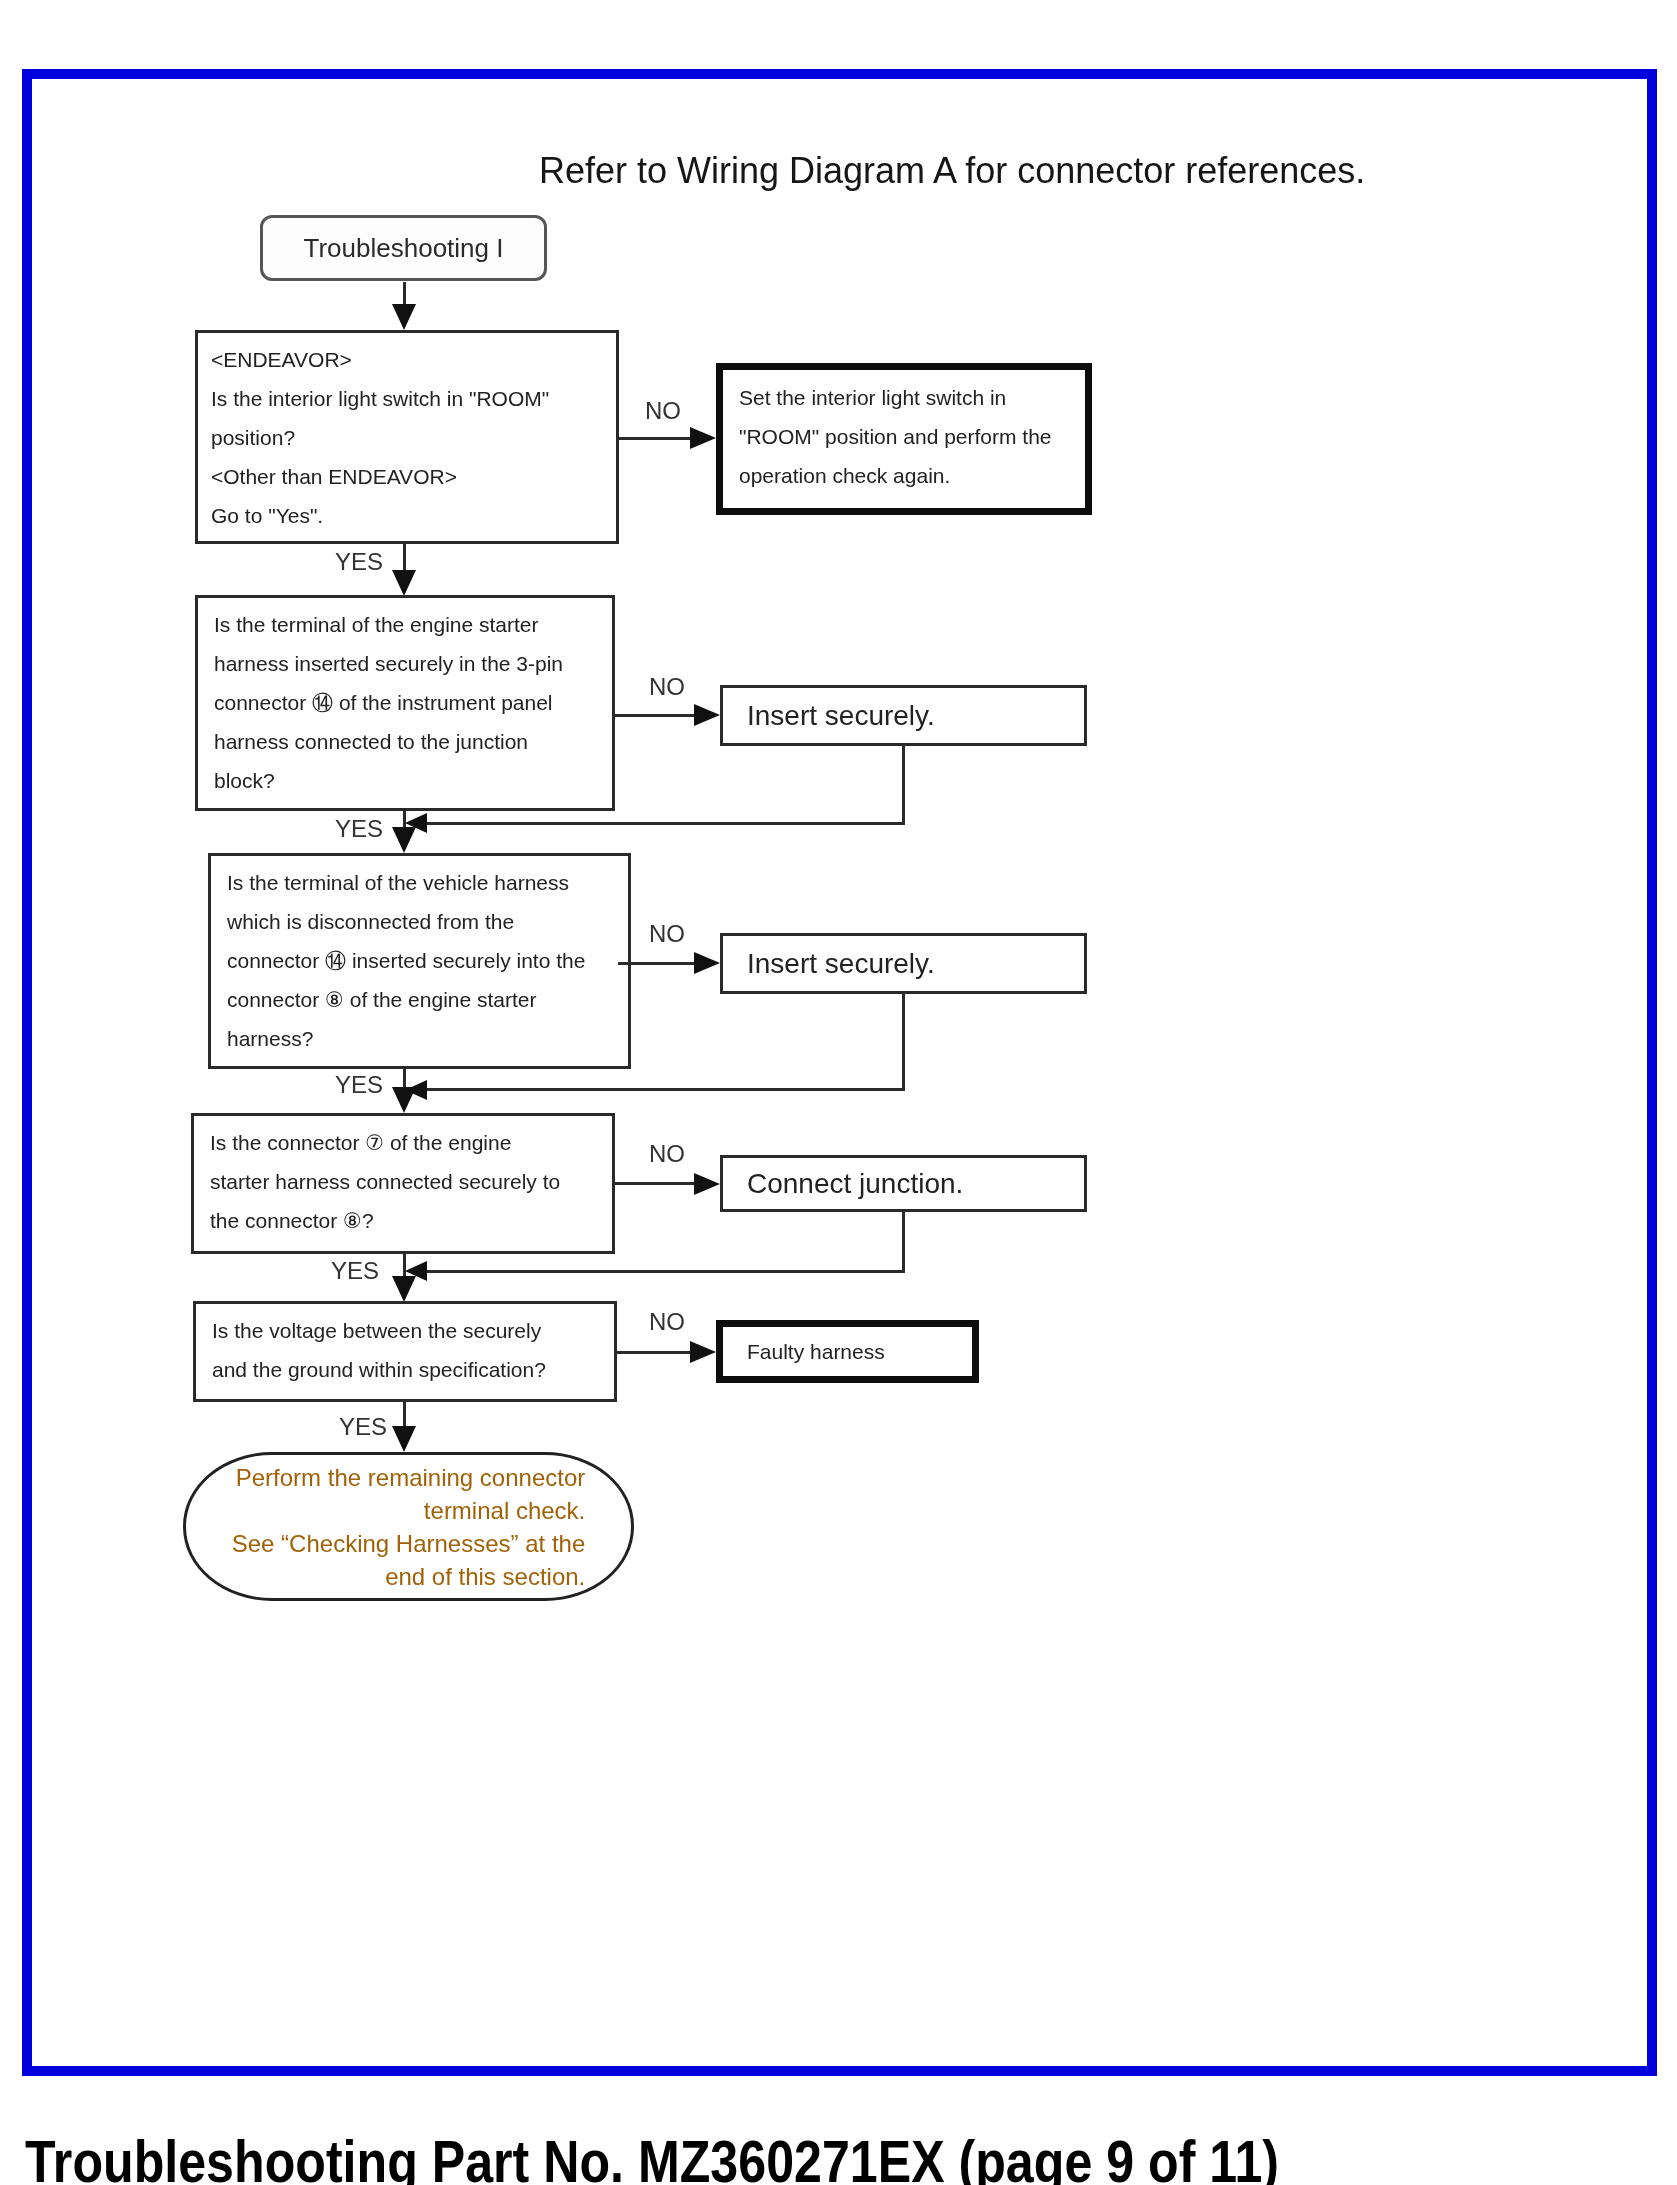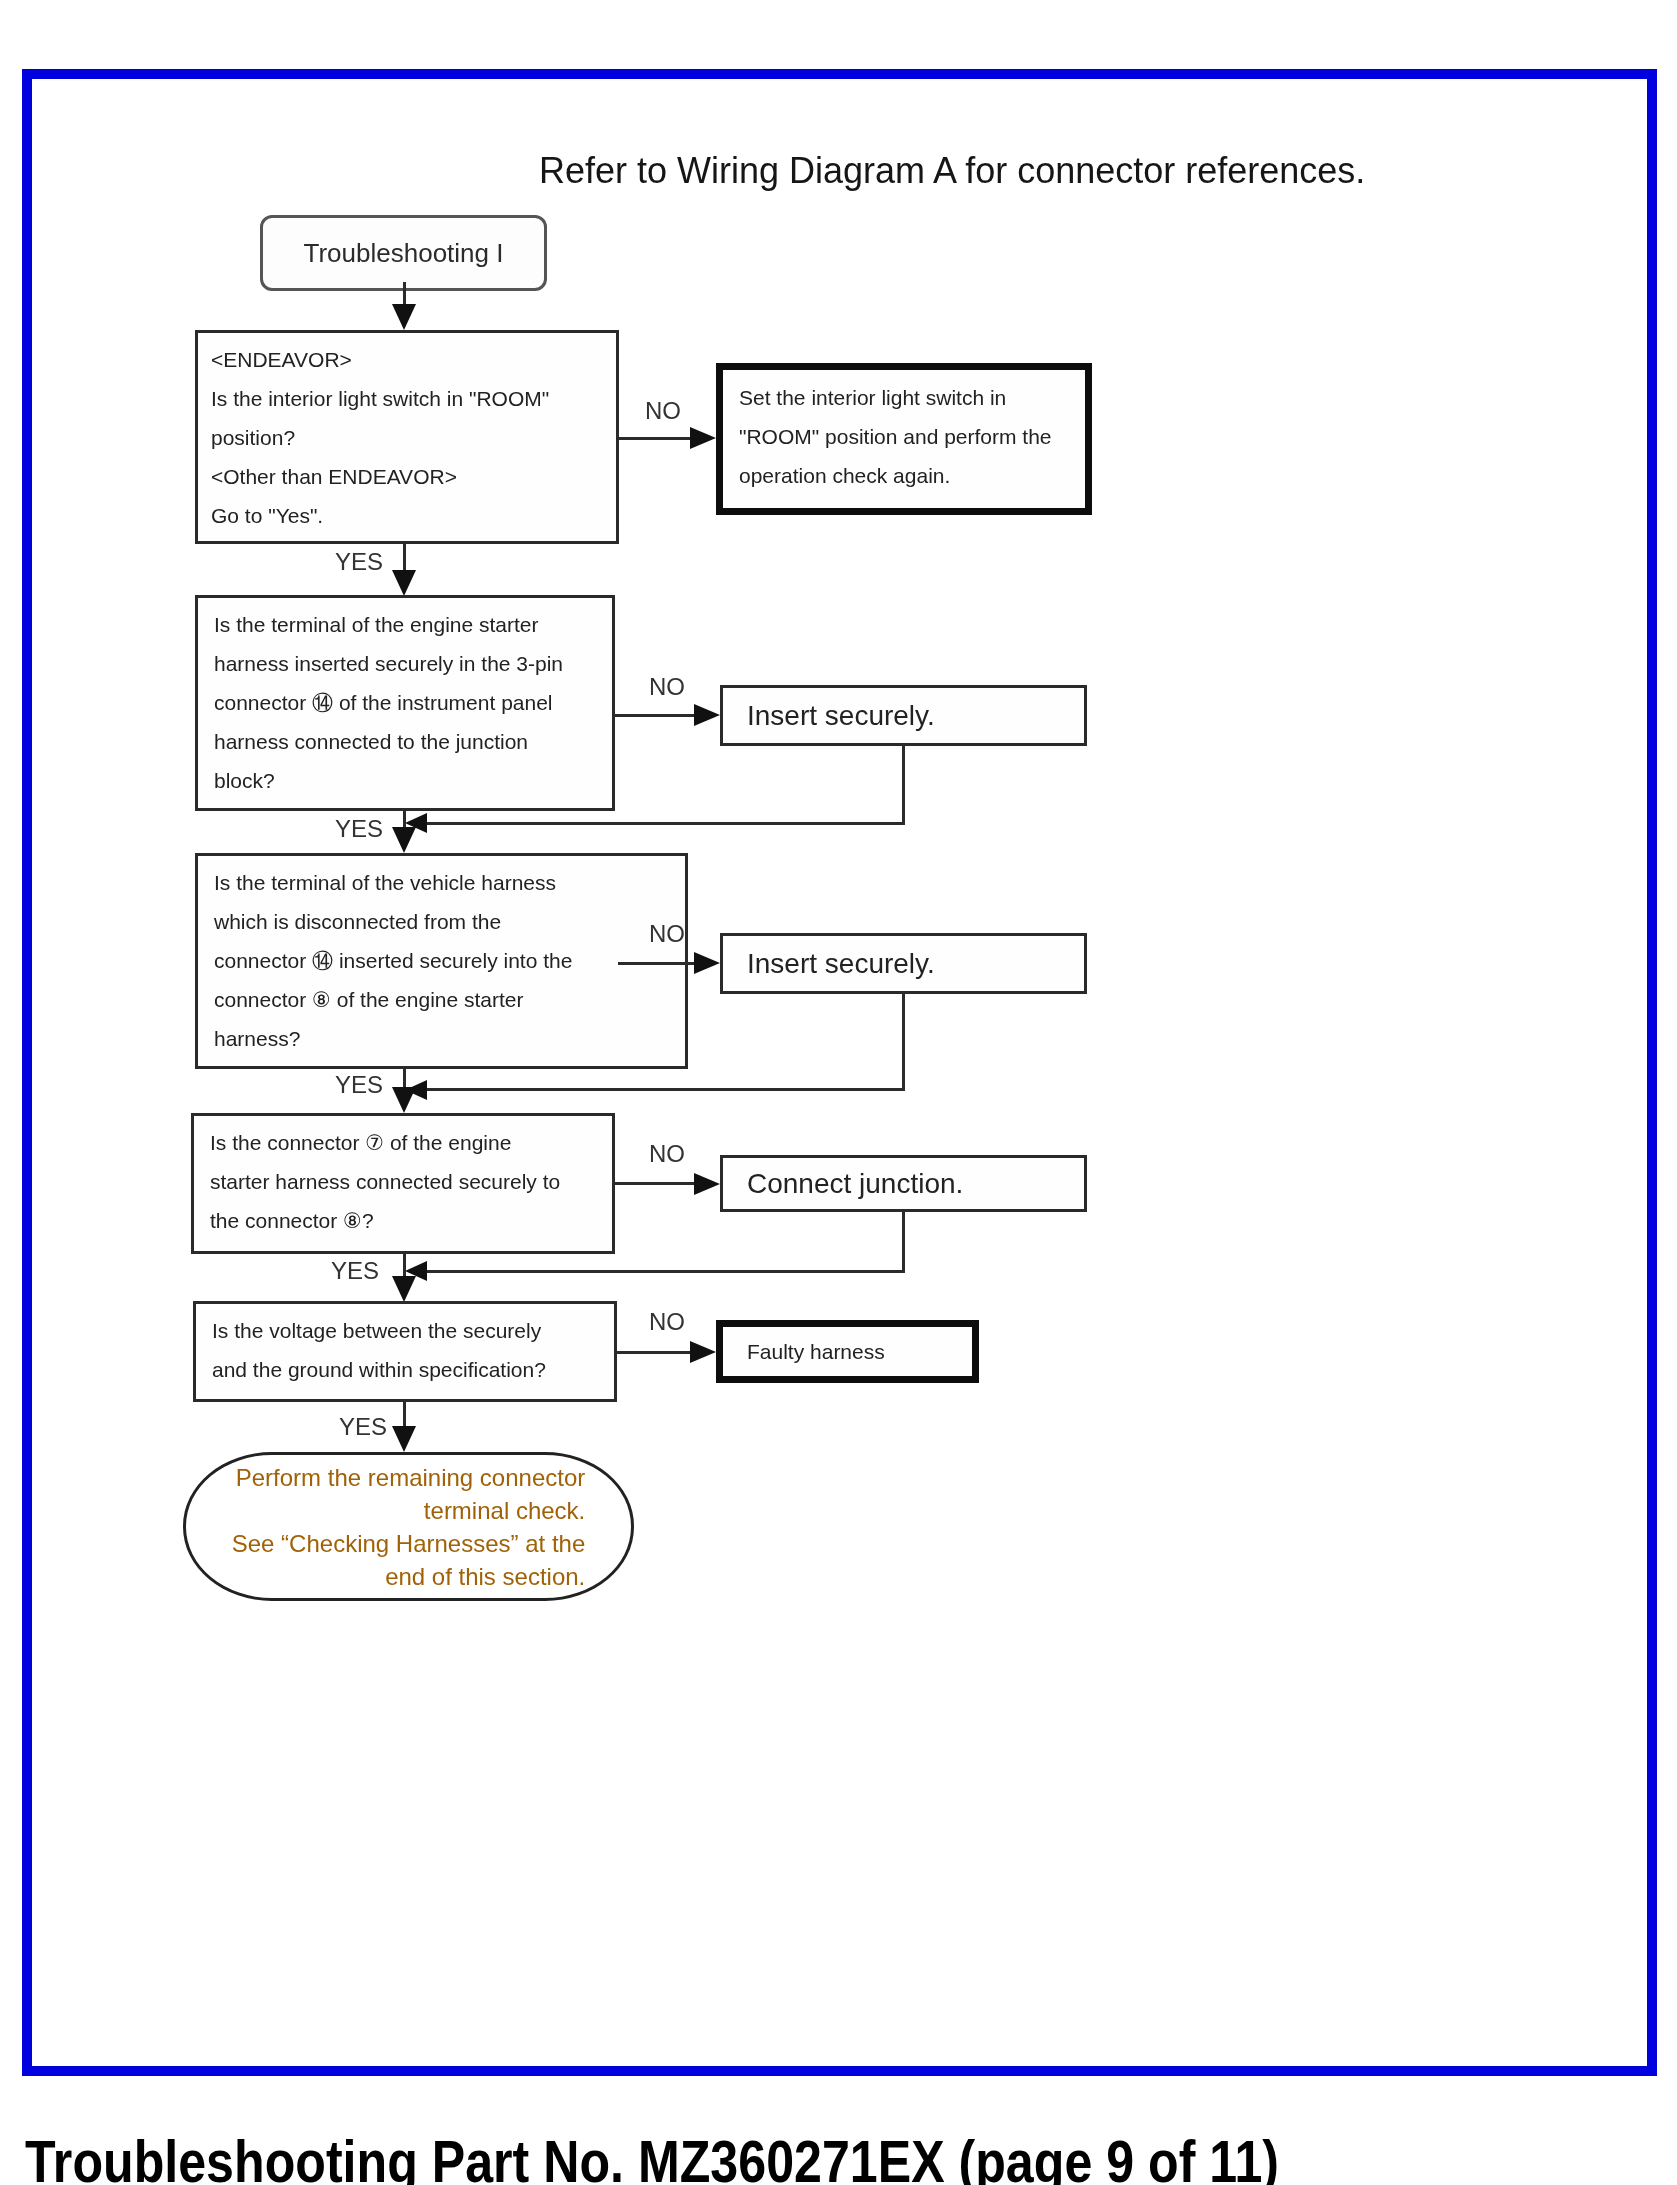--- a/index.html
+++ b/index.html
@@ -1,21 +1,21 @@
 <!DOCTYPE html>
 <html><head>
 <meta charset="utf-8">
 <style>
   html,body{margin:0;padding:0;background:#ffffff;}
   .page{position:relative;width:1677px;height:2186px;background:#ffffff;
         font-family:"Liberation Sans","DejaVu Sans",sans-serif;color:#1e1e1e;overflow:hidden;margin-top:41px;}
   .frame{position:absolute;left:22px;top:28px;width:1635px;height:2007px;
          border:10px solid #0101dd;box-sizing:border-box;background:#ffffff;}
   .header-note{position:absolute;left:539px;top:109px;font-size:36px;color:#161616;white-space:nowrap;}
-  .start{position:absolute;left:260px;top:174px;width:287px;height:76px;box-sizing:border-box;
+  .start{position:absolute;left:260px;top:174px;width:287px;height:66px;box-sizing:border-box;
          border:3px solid #555;border-radius:12px;display:flex;align-items:center;justify-content:center;
          font-size:26px;color:#2b2b2b;background:#fdfdfd;text-align:center;}
   .dbox{position:absolute;box-sizing:border-box;border:3px solid #2a2a2a;background:#fefefe;
         font-size:21px;line-height:39px;padding:7px 16px;white-space:pre-line;color:#222;}
   .rbox{position:absolute;box-sizing:border-box;border:3px solid #2a2a2a;background:#fefefe;
         font-size:28px;color:#222;display:flex;align-items:center;padding-left:24px;}
   .rthick{position:absolute;box-sizing:border-box;border:7px solid #0d0d0d;background:#fefefe;
         font-size:21px;line-height:39px;color:#222;white-space:pre-line;padding:8px 16px;}
   .rthick.flexy{display:flex;align-items:center;padding:0 0 0 24px;white-space:normal;}
   .terminal{position:absolute;left:183px;top:1411px;width:451px;height:149px;box-sizing:border-box;
@@ -69,21 +69,21 @@
   <div class="hline" style="left:615px;top:673px;width:81px;"></div>
   <div class="ar" style="left:694px;top:663px;"></div>
   <div class="rbox" style="left:720px;top:644px;width:367px;height:61px;">Insert securely.</div>
   <div class="vline" style="left:902px;top:703px;height:81px;"></div>
   <div class="hline" style="left:424px;top:781px;width:481px;"></div>
   <div class="al" style="left:405px;top:772px;"></div>
   <div class="lbl" style="left:335px;top:774px;">YES</div>
   <div class="vline" style="left:403px;top:770px;height:22px;"></div>
   <div class="ad" style="left:392px;top:786px;"></div>
 
-  <div class="dbox" style="left:195px;top:812px;width:493px;height:216px;">Is the terminal of the vehicle harness
+  <div class="dbox" style="left:208px;top:812px;width:423px;height:216px;">Is the terminal of the vehicle harness
 which is disconnected from the
 connector ⑭ inserted securely into the
 connector ⑧ of the engine starter
 harness?</div>
   <div class="lbl" style="left:649px;top:879px;">NO</div>
   <div class="hline" style="left:618px;top:921px;width:78px;"></div>
   <div class="ar" style="left:694px;top:911px;"></div>
   <div class="rbox" style="left:720px;top:892px;width:367px;height:61px;">Insert securely.</div>
   <div class="vline" style="left:902px;top:951px;height:99px;"></div>
   <div class="hline" style="left:424px;top:1047px;width:481px;"></div>

